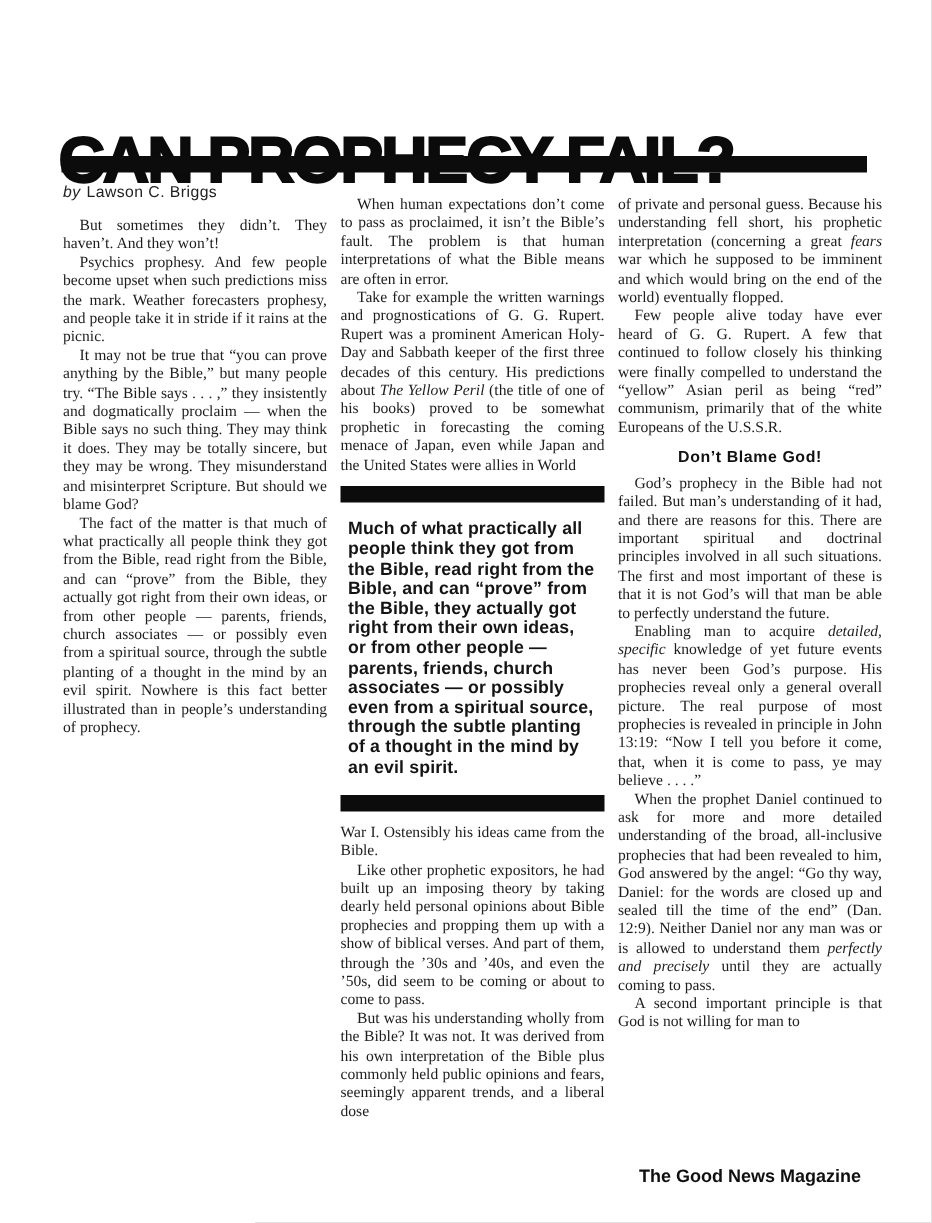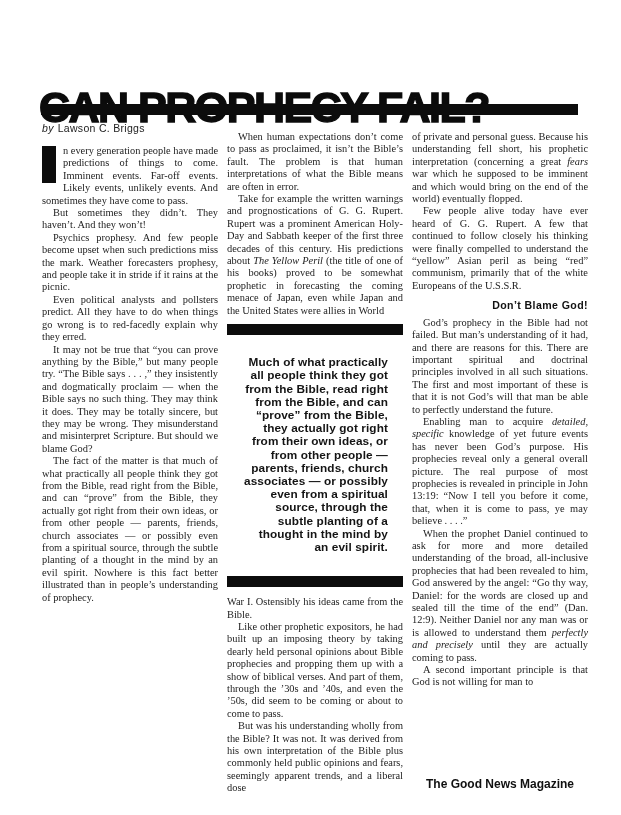--- a/index.html
+++ b/index.html
@@ -59,35 +59,35 @@
     overflow:hidden;
     margin:1px 7px 0 0;
   }
   h3.subhead{
     margin:7px 0 5px 0;
     font-family:"Liberation Sans", sans-serif;
     font-weight:bold;
     font-size:10.6px;
     letter-spacing:.4px;
     color:#111;
-    text-align:right;
+    text-align:center;
   }
   .pullquote{
     margin:7px 0 9px 0;
     border-top:11px solid #0c0c0c;
     border-bottom:11px solid #0c0c0c;
     padding:7px 1px 8px 1px;
   }
   .pullquote p{
-    margin:14px;
+    margin:4px;
     font-family:"Liberation Sans", sans-serif;
     font-weight:bold;
     font-size:11.8px;
     line-height:13.2px;
-    text-align:right;
+    text-align:left;
     text-indent:0;
     color:#141414;
     letter-spacing:.1px;
   }
   .footer{
     position:absolute;left:412px;top:777px;
     width:176px;
     text-align:center;
     font-family:"Liberation Sans", sans-serif;
     font-weight:bold;
@@ -105,24 +105,22 @@
   <h1 class="headline">CAN PROPHECY FAIL?</h1>
 
   <div class="headline-rule"></div>
 
   <div class="byline">
     <span class="by">by</span><span>Lawson C. Briggs</span>
   </div>
 
   <div class="columns">
     <div class="col col-0">
-        <p><span class="dropcap">I</span><span>n every generation people have made predictions of things to come. Imminent events. Far-off events. Likely events, unlikely events. And sometimes they have come to pass.</span></p>
         <p class="indent"><span>But sometimes they didn’t. They haven’t. And they won’t!</span></p>
         <p class="indent"><span>Psychics prophesy. And few people become upset when such predictions miss the mark. Weather forecasters prophesy, and people take it in stride if it rains at the picnic.</span></p>
-        <p class="indent"><span>Even political analysts and pollsters predict. All they have to do when things go wrong is to red-facedly explain why they erred.</span></p>
         <p class="indent"><span>It may not be true that “you can prove anything by the Bible,” but many people try. “The Bible says . . . ,” they insistently and dogmatically proclaim — when the Bible says no such thing. They may think it does. They may be totally sincere, but they may be wrong. They misunderstand and misinterpret Scripture. But should we blame God?</span></p>
         <p class="indent"><span>The fact of the matter is that much of what practically all people think they got from the Bible, read right from the Bible, and can “prove” from the Bible, they actually got right from their own ideas, or from other people — parents, friends, church associates — or possibly even from a spiritual source, through the subtle planting of a thought in the mind by an evil spirit. Nowhere is this fact better illustrated than in people’s understanding of prophecy.</span></p>
       </div>
     <div class="col col-1">
         <p class="indent"><span>When human expectations don’t come to pass as proclaimed, it isn’t the Bible’s fault. The problem is that human interpretations of what the Bible means are often in error.</span></p>
         <p class="indent"><span>Take for example the written warnings and prognostications of G. G. Rupert. Rupert was a prominent American Holy-Day and Sabbath keeper of the first three decades of this century. His predictions about </span><span class="ital">The Yellow Peril</span><span> (the title of one of his books) proved to be somewhat prophetic in forecasting the coming menace of Japan, even while Japan and the United States were allies in World</span></p>
         <div class="pullquote">
           <p>Much of what practically all people think they got from the Bible, read right from the Bible, and can “prove” from the Bible, they actually got right from their own ideas, or from other people — parents, friends, church associates — or possibly even from a spiritual source, through the subtle planting of a thought in the mind by an evil spirit.</p>
         </div>
         <p><span>War I. Ostensibly his ideas came from the Bible.</span></p>

